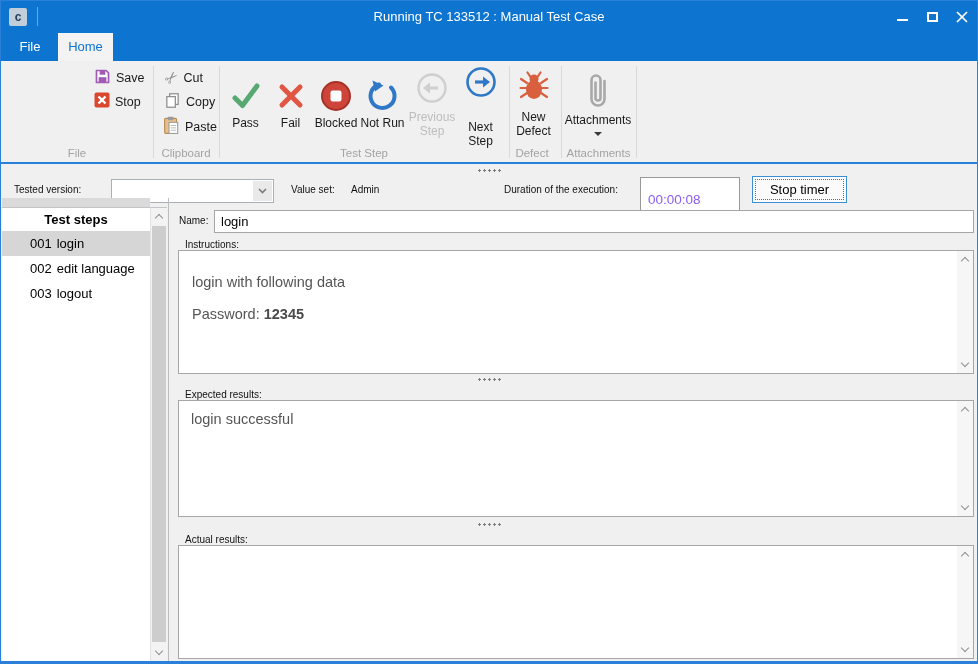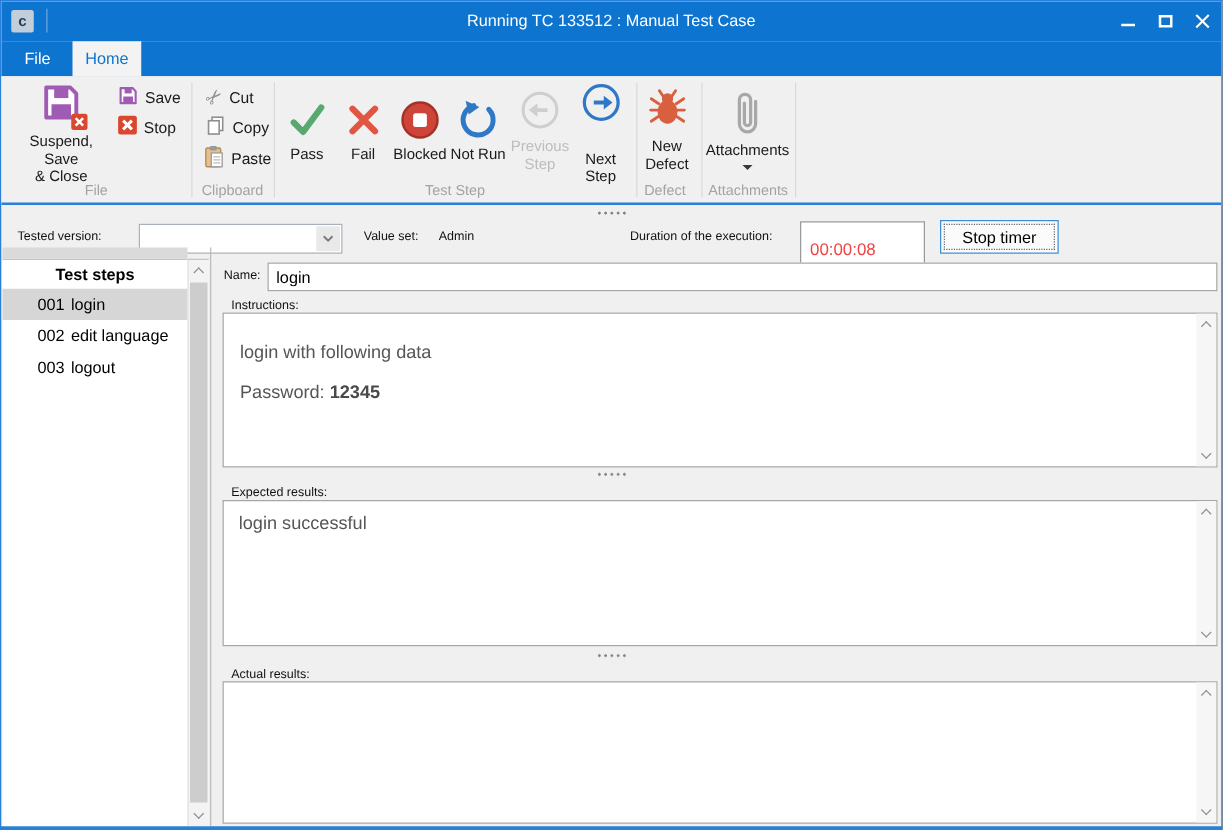--- a/index.html
+++ b/index.html
@@ -42,21 +42,21 @@
   
   .dots{position:absolute;width:26px;height:3px;
         background-image:radial-gradient(circle,#7d7d7d 1px,transparent 1.3px);background-size:5px 3px}
   .flabel{position:absolute;font-size:10px;color:#111;white-space:nowrap}
 
   .combo{position:absolute;left:110px;top:178px;width:163px;height:24px;background:#fff;border:1px solid #aab0b8}
   .combo-value{position:absolute;left:5px;top:4px;font-size:13px}
   .combo-btn{position:absolute;right:1px;top:1px;bottom:1px;width:19px;background:#e9e9e9;display:flex;align-items:center;justify-content:center}
 
   .dur-input{position:absolute;left:639px;top:176px;width:100px;height:44px;border:1px solid #999;background:#fff;
-             font:13.5px "Liberation Sans",sans-serif;padding:0 7px;color:#ef4444}
+             font:13.5px "Liberation Sans",sans-serif;padding:0 7px;color:#8b5cf6}
   .stop-btn{position:absolute;left:751px;top:175px;width:95px;height:27px;background:#fbfbfb;border:1px solid #3d8ed9;
             font:13px "Liberation Sans",sans-serif;color:#000;cursor:default;position:absolute}
   .stop-btn::before{content:"";position:absolute;left:2px;right:2px;top:2px;bottom:2px;border:1px dotted #6b6b6b}
 
   
   .panel-strip{position:absolute;left:1px;top:197px;width:148px;height:9px;background:#dadada}
   .vline{position:absolute;left:167px;top:197px;width:1px;bottom:0;background:#bdbdbd}
   .steps-panel{position:absolute;left:1px;top:206px;width:148px;bottom:0;background:#fff;border-top:1px solid #c4c4c4}
   .steps-header{height:23px;text-align:center;font-size:13px;font-weight:bold;line-height:23px;background:#fff}
   .step-row{height:25px;line-height:25px;font-size:13px;padding-left:28px;white-space:nowrap;cursor:default}
@@ -110,39 +110,20 @@
     </div>
   </div>
 
   <div class="tabrow">
     <div class="tab tab-file">File</div>
     <div class="tab tab-home">Home</div>
   </div>
 
   <div class="ribbon">
 
-    <button class="rbtn" style="left:8px;top:4px;width:80px;height:80px">
-      <span class="ic" style="position:relative;width:36px;height:38px">
-        <svg width="34" height="34" viewBox="0 0 24 24">
-          <path d="M3.5 3.5 h13.5 l3.5 3.5 v13.5 h-17 z" fill="#fff" stroke="#a05cb5" stroke-width="2.2" stroke-linejoin="round"></path>
-          <rect x="8" y="3.5" width="8" height="6" fill="#a05cb5"></rect>
-          <rect x="6.5" y="13" width="11" height="7.5" fill="#a05cb5"></rect>
-        </svg>
-        <span class="badge-x">
-          <svg width="13" height="13" viewBox="0 0 13 13">
-            <line x1="3.5" y1="3.5" x2="9.5" y2="9.5" stroke="#fff" stroke-width="2"></line>
-            <line x1="9.5" y1="3.5" x2="3.5" y2="9.5" stroke="#fff" stroke-width="2"></line>
-          </svg>
-        </span>
-      </span>
-      <span class="lbl2" style="display:block;margin-top:3px">
-        <span>Suspend, Save</span>
-        <span>&amp; Close</span>
-      </span>
-    </button>
     <button class="rbtn smallbtn" style="left:93px;top:7px">
       <span class="ic">
         <svg width="17" height="17" viewBox="0 0 24 24">
           <path d="M3.5 3.5 h13.5 l3.5 3.5 v13.5 h-17 z" fill="#fff" stroke="#a05cb5" stroke-width="2.4" stroke-linejoin="round"></path>
           <rect x="8" y="3.5" width="8" height="6" fill="#a05cb5"></rect>
           <rect x="6.5" y="13" width="11" height="7.5" fill="#a05cb5"></rect>
         </svg>
       </span>
       <span>Save</span>
     </button>

